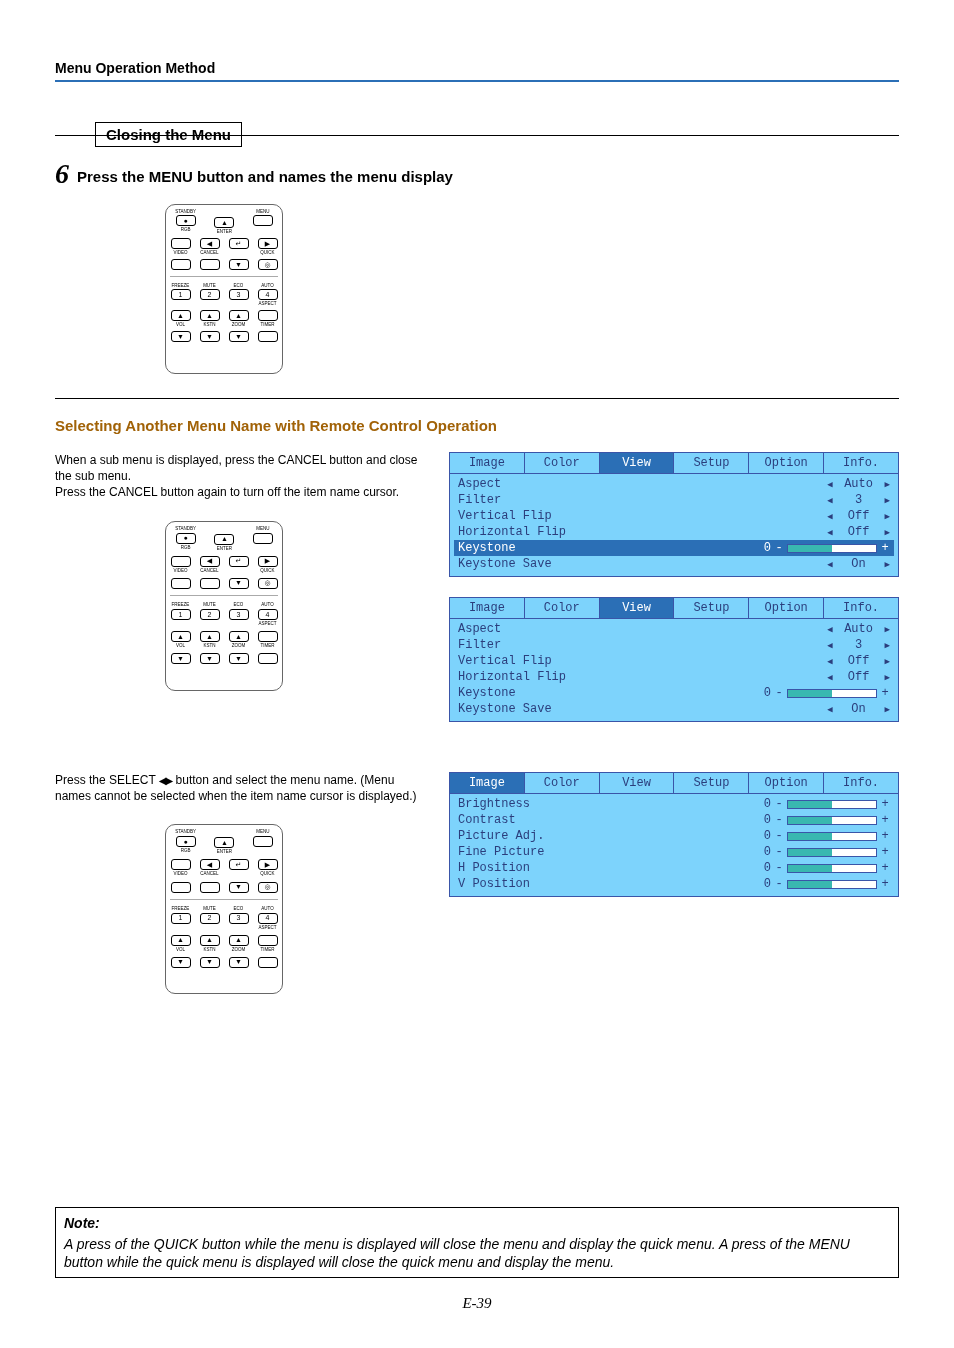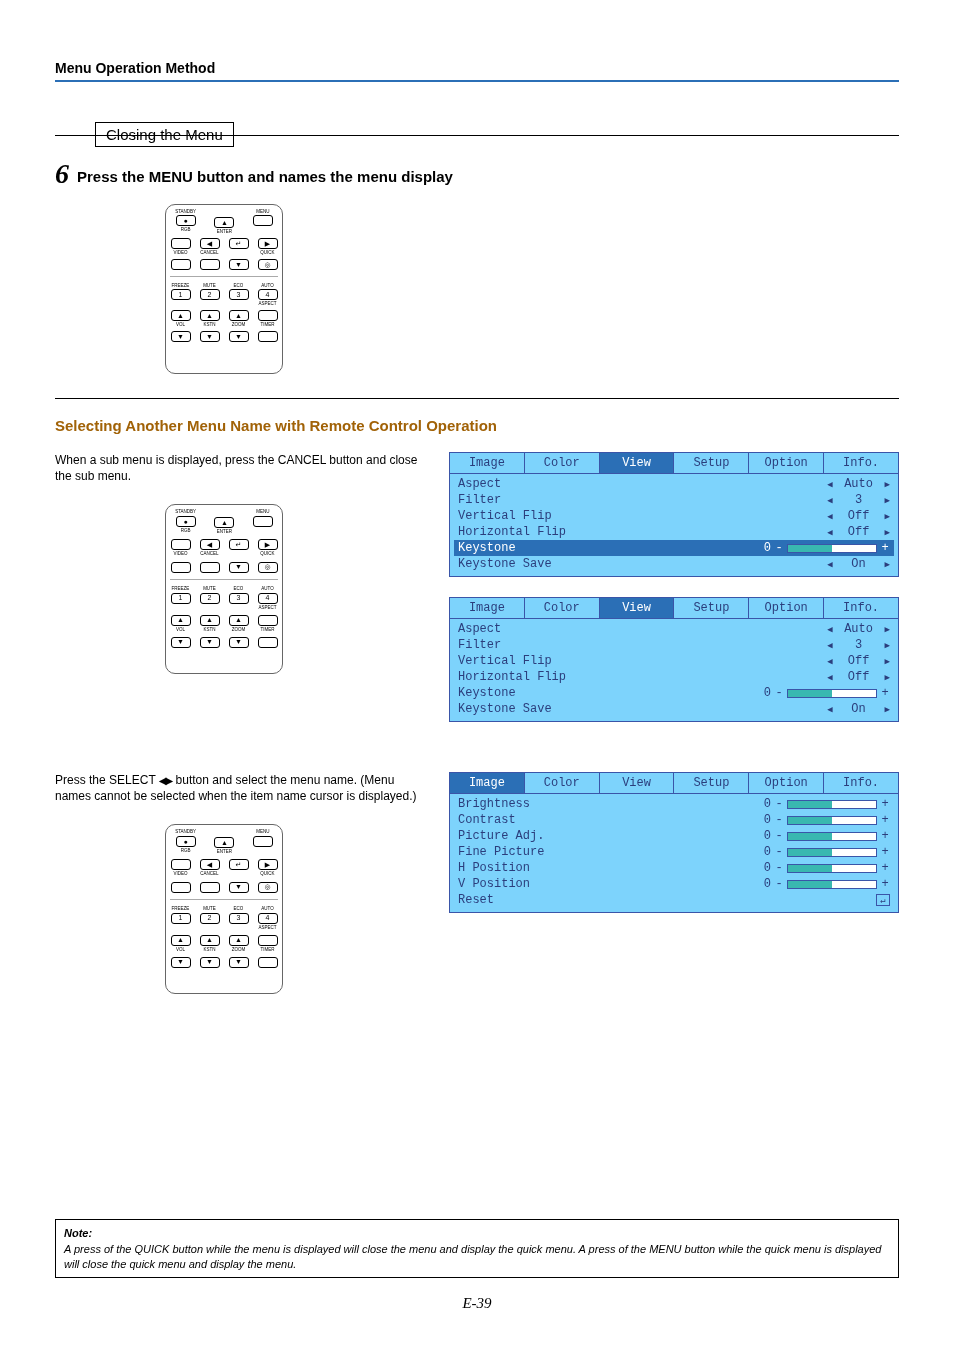--- a/index.html
+++ b/index.html
@@ -21,21 +21,21 @@
   .header-rule {
     border: none;
     border-top: 2px solid #2b6fb6;
     margin: 0 0 40px 0;
   }
   .boxed-heading {
     display: inline-block;
     border: 1px solid #000;
     padding: 3px 10px;
     font-size: 15px;
-    font-weight: normal;
+    font-weight: bold;
     background: #fff;
     position: relative;
     left: 40px;
   }
   .box-line {
     position: relative;
     height: 1px;
     border-top: 1px solid #000;
     margin-top: -12px;
     margin-bottom: 24px;
@@ -132,21 +132,21 @@
     border: 1px solid #3a55a8;
     display:inline-flex;align-items:center;justify-content:center;
     font-size:9px;
   }
 
   .note-box {
     position: absolute;
     left: 55px; right: 55px; bottom: 70px;
     border: 1px solid #000;
     padding: 6px 8px;
-    font-size: 11px;
+    font-size: 14px;
     font-style: italic;
     line-height: 1.3;
   }
   .note-label { font-weight: bold; display:block; margin-bottom:2px; }
   .page-num {
     position: absolute;
     bottom: 36px;
     left: 0; right: 0;
     text-align: center;
     font-family: "Times New Roman", serif;
@@ -273,20 +273,21 @@
   </div>
 </div>
 
 <hr class="section-hr">
 
 <div class="section-heading">Selecting Another Menu Name with Remote Control Operation</div>
 
 <div class="two-col">
   <div class="left-col">
     <div>When a sub menu is displayed, press the CANCEL button and close the sub menu.</div>
+    <div>Press the CANCEL button again to turn off the item name cursor.</div>
     <div id="remote-slot-2" style="margin-top:20px;">
         <div class="remote" style="margin-left: 110px;">
   <div class="row">
     <div class="col">
               <div class="lbl">STANDBY</div>
               <div class="btn">●</div>
               <div class="lbl">RGB</div>
             </div>
     <div class="col" style="padding-top:8px;">
               <div class="btn">▲</div>
@@ -707,26 +708,20 @@
               <div class="slider">
                 <span class="snum">0</span>
                 <span class="minus">-</span>
                 <span class="track">
                   <span class="fill"></span>
                 </span>
                 <span class="plus">+</span>
               </div>
             </div>
           </div>
-          <div class="mrow">
-            <div class="mname">Reset</div>
-            <div class="mctrl">
-              <span class="reset-icon">↵</span>
-            </div>
-          </div>
         </div>
       </div>
   </div>
 </div>
 
 <div class="note-box">
   <span class="note-label">Note:</span>
   <span>A press of the QUICK button while the menu is displayed will close the menu and display the quick menu. A press of the MENU button while the quick menu is displayed will close the quick menu and display the menu.</span>
 </div>
 

